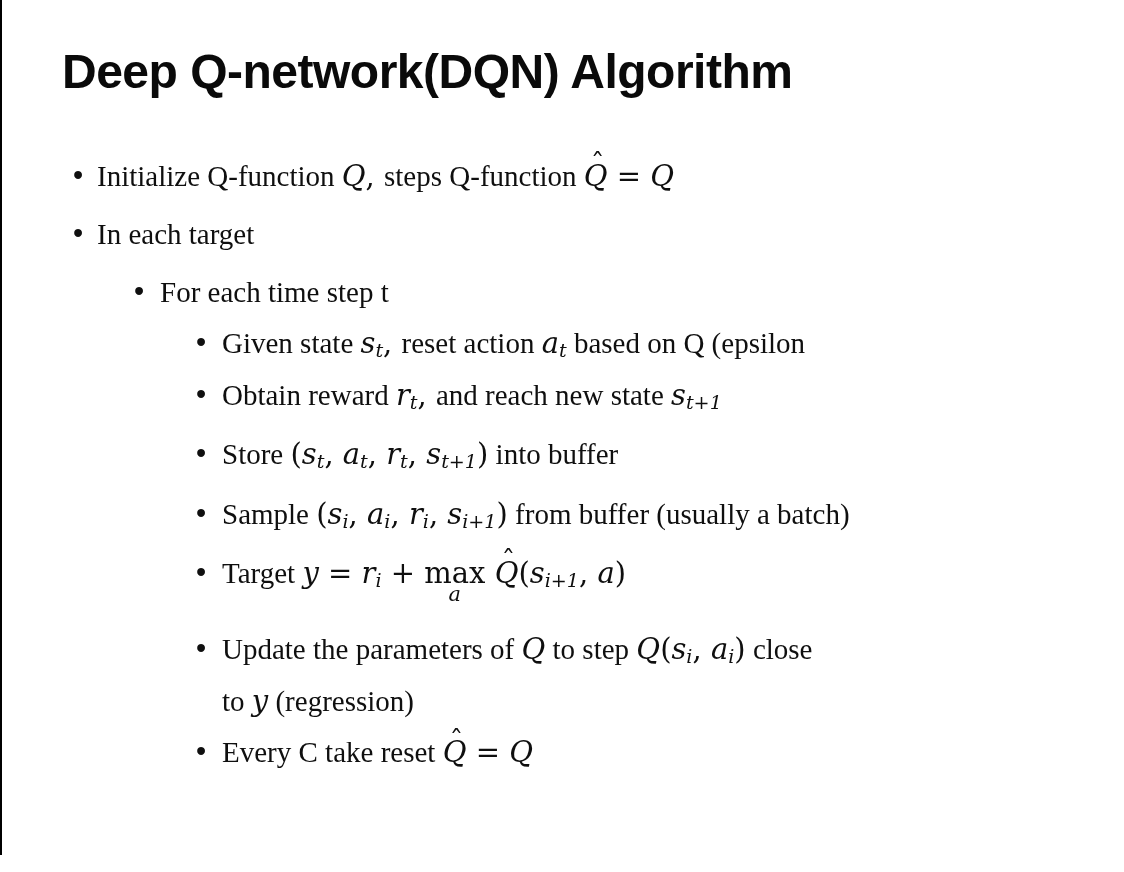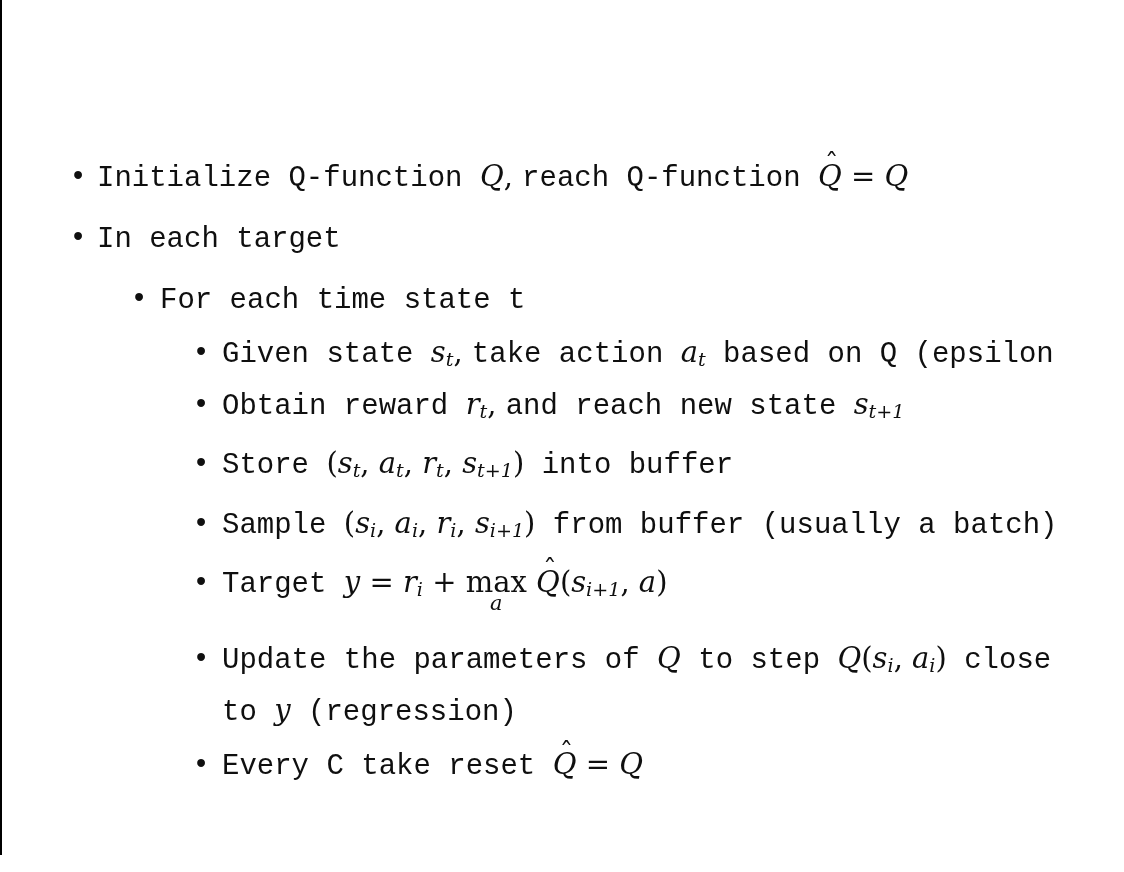--- a/index.html
+++ b/index.html
@@ -35,21 +35,21 @@
   }
   .row.l1 { padding-left:97px;  margin-bottom:14px; }
   .row.l2 { padding-left:160px; }
   .row.l3 { padding-left:222px; }
   .row.pre  { margin-bottom:0; }
   .row.tall { margin-bottom:24px; }
   .dot { position:absolute; top:-1px; font-size:29px; }
   .l1 .dot { left:73px; }
   .l2 .dot { left:134px; }
   .l3 .dot { left:196px; }
-  .t   { font-family:Liberation Mono, monospace; }
+  .t   { font-family:Liberation Serif, serif; }
   .m   { font-family:"DejaVu Serif", serif; font-style:italic; }
   .r   { font-family:"DejaVu Serif", serif; }
   .sub {
     font-family:"DejaVu Serif", serif; font-style:italic;
     font-size:0.66em; vertical-align:-0.22em;
   }
   .hat {
     position:relative; display:inline-block;
     font-family:"DejaVu Serif", serif;
   }
@@ -66,25 +66,26 @@
     transform:translateX(-50%);
     font-family:"DejaVu Serif", serif; font-style:italic;
     font-size:0.72em;
   }
 </style>
 </head>
 <body>
 
 <div class="slide">
   <div class="edge-left"></div>
+  <div class="title">Deep Q-network(DQN) Algorithm</div>
   <div class="content">
-      <div class="row l1"><span class="dot">•</span><span class="t">Initialize Q-function </span><span class="m">Q</span><span class="r">, </span><span class="t">reach Q-function </span><span class="hat"><span class="mark">ˆ</span><span class="hb">Q</span></span><span class="r"> = </span><span class="m">Q</span></div>
+      <div class="row l1"><span class="dot">•</span><span class="t">Initialize Q-function </span><span class="m">Q</span><span class="r">, </span><span class="t">steps Q-function </span><span class="hat"><span class="mark">ˆ</span><span class="hb">Q</span></span><span class="r"> = </span><span class="m">Q</span></div>
       <div class="row l1"><span class="dot">•</span><span class="t">In each target</span></div>
-      <div class="row l2"><span class="dot">•</span><span class="t">For each time state t</span></div>
-      <div class="row l3 pre"><span class="dot">•</span><span class="t">Given state </span><span class="m">s</span><span class="sub">t</span><span class="r">, </span><span class="t">take action </span><span class="m">a</span><span class="sub">t</span><span class="t"> based on Q (epsilon</span></div>
+      <div class="row l2"><span class="dot">•</span><span class="t">For each time step t</span></div>
+      <div class="row l3 pre"><span class="dot">•</span><span class="t">Given state </span><span class="m">s</span><span class="sub">t</span><span class="r">, </span><span class="t">reset action </span><span class="m">a</span><span class="sub">t</span><span class="t"> based on Q (epsilon</span></div>
       <div class="row l3"><span class="dot">•</span><span class="t">Obtain reward </span><span class="m">r</span><span class="sub">t</span><span class="r">, </span><span class="t">and reach new state </span><span class="m">s</span><span class="sub">t+1</span></div>
       <div class="row l3"><span class="dot">•</span><span class="t">Store </span><span class="r">(</span><span class="m">s</span><span class="sub">t</span><span class="r">, </span><span class="m">a</span><span class="sub">t</span><span class="r">, </span><span class="m">r</span><span class="sub">t</span><span class="r">, </span><span class="m">s</span><span class="sub">t+1</span><span class="r">)</span><span class="t"> into buffer</span></div>
       <div class="row l3"><span class="dot">•</span><span class="t">Sample </span><span class="r">(</span><span class="m">s</span><span class="sub">i</span><span class="r">, </span><span class="m">a</span><span class="sub">i</span><span class="r">, </span><span class="m">r</span><span class="sub">i</span><span class="r">, </span><span class="m">s</span><span class="sub">i+1</span><span class="r">)</span><span class="t"> from buffer (usually a batch)</span></div>
       <div class="row l3 tall"><span class="dot">•</span><span class="t">Target </span><span class="m">y</span><span class="r"> = </span><span class="m">r</span><span class="sub">i</span><span class="r"> + </span><span class="munder"><span class="base">max</span><span class="under">a</span></span><span class="r"> </span><span class="hat"><span class="mark">ˆ</span><span class="hb">Q</span></span><span class="r">(</span><span class="m">s</span><span class="sub">i+1</span><span class="r">, </span><span class="m">a</span><span class="r">)</span></div>
       <div class="row l3 pre"><span class="dot">•</span><span class="t">Update the parameters of </span><span class="m">Q</span><span class="t"> to step </span><span class="m">Q</span><span class="r">(</span><span class="m">s</span><span class="sub">i</span><span class="r">, </span><span class="m">a</span><span class="sub">i</span><span class="r">)</span><span class="t"> close</span></div>
       <div class="row l3 cont"><span class="t">to </span><span class="m">y</span><span class="t"> (regression)</span></div>
       <div class="row l3"><span class="dot">•</span><span class="t">Every C take reset </span><span class="hat"><span class="mark">ˆ</span><span class="hb">Q</span></span><span class="r"> = </span><span class="m">Q</span></div>
     </div>
 </div>
 

